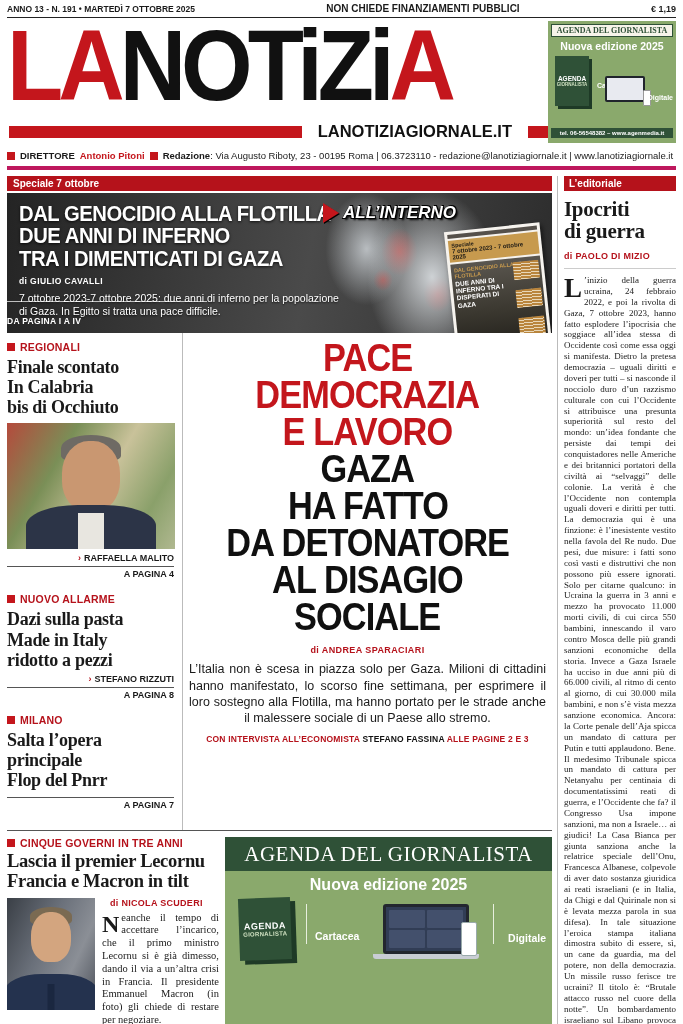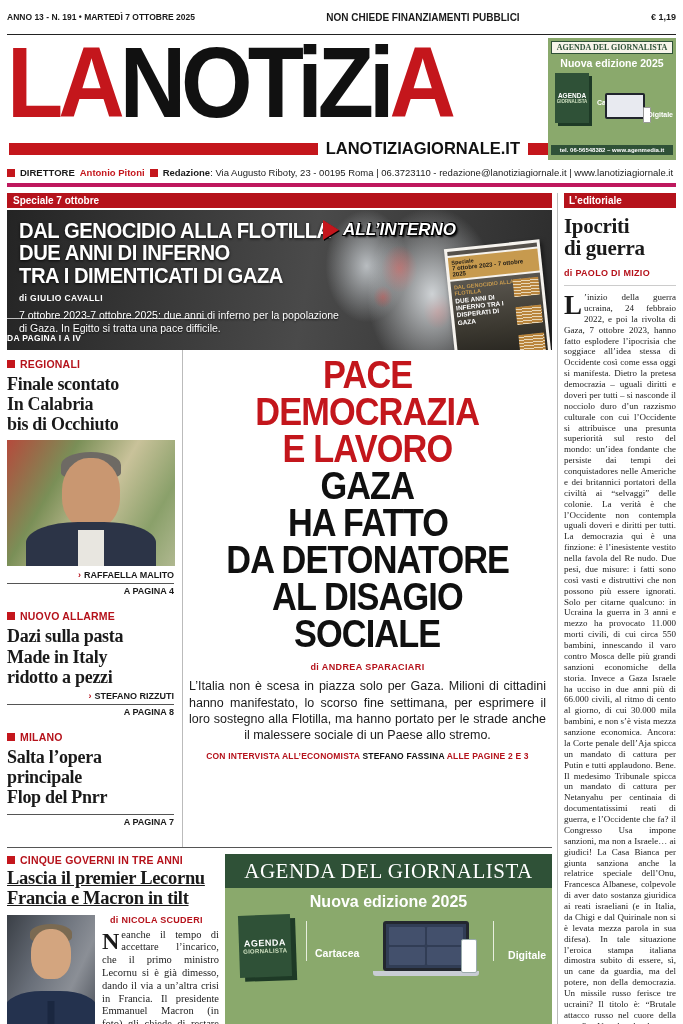--- a/index.html
+++ b/index.html
@@ -1,34 +1,34 @@
 <!DOCTYPE html>
 <html><head>
 <meta charset="utf-8">
 <style>
   * { margin:0; padding:0; box-sizing:border-box; }
   html,body { width:683px; height:1024px; background:#fff; overflow:hidden;
               font-family:"Liberation Sans", sans-serif; color:#1a1a1a; }
   .page { position:relative; width:683px; height:1024px; padding:0 7px; }
 
   
-  .topbar { display:flex; align-items:center; height:35px; font-size:8.5px; font-weight:bold; border-bottom:1px solid #222; }
+  .topbar { display:flex; align-items:center; height:18px; font-size:8.5px; font-weight:bold; border-bottom:1px solid #222; }
   .topbar .mid { flex:1; text-align:center; font-size:10px; }
   .topbar .price { font-size:9px; }
 
   
   .masthead { position:relative; height:127px; }
   .logo { position:absolute; left:0; top:-4px; width:548px; }
   .logo-text { font-size:92px; font-weight:900; letter-spacing:-5px; line-height:1.05;
                transform:scaleY(1.08); transform-origin:top left; white-space:nowrap; }
   .logo-la { color:#c4161c; } .logo-mid { color:#111; } .logo-end { color:#c4161c; }
   .site-row { position:absolute; left:2px; bottom:4px; width:545px; display:flex; align-items:center; }
   .site-bar { background:#c4161c; height:12px; flex:1; }
   .site-stub { background:#c4161c; height:12px; width:26px; }
-  .site-row .site { font-weight:900; font-size:16.5px; letter-spacing:0; padding:0 8px; color:#111; }
+  .site-row .site { font-weight:900; font-size:16.5px; letter-spacing:0; padding:0 16px; color:#111; }
 
   
   .ad-top { position:absolute; right:0; top:3px; width:128px; height:122px; background:#8aa96c; padding:3px; }
   .ad-top-head { background:#f7f4ea; border:1px solid #2f5137; color:#2f5137; text-align:center;
                  font-family:"Liberation Serif", serif; font-size:8px; font-weight:bold; padding:1px 0; }
   .ad-top-sub { color:#fff; font-weight:bold; text-align:center; font-size:10.5px; margin:3px 0 2px; }
   .ad-top-body { position:relative; height:72px; }
   .mini-book { position:absolute; left:4px; top:2px; width:34px; height:50px; background:#2f5137;
                box-shadow:3px 3px 0 #1e3a26; display:flex; flex-direction:column; justify-content:center; }
   .mini-book .b1 { color:#fff; font-size:6.5px; font-weight:bold; text-align:center; line-height:1.1; }
@@ -118,21 +118,21 @@
   .center-byline { color:#b5121b; font-weight:bold; font-size:9px; margin:10px 0 6px; letter-spacing:.4px; }
   .standfirst { font-size:12.5px; line-height:1.3; text-align:justify; text-align-last:center; padding:0 6px; }
   .center-kicker { font-size:8.5px; font-weight:bold; margin-top:8px; letter-spacing:.2px; }
   .center-kicker .r { color:#b5121b; } .center-kicker .b { color:#111; }
 
   
   .bottom { display:flex; padding-top:6px; }
   .fr-art { width:212px; flex:none; }
   .fr-art .sec { margin-bottom:2px; }
   .fr-title { font-family:"Liberation Serif", serif; font-weight:bold; font-size:18.5px; line-height:1.1;
-              white-space:pre-line; letter-spacing:-.3px;text-decoration:underline; }
+              white-space:pre-line; letter-spacing:-.3px; }
   .fr-row { display:flex; gap:7px; margin-top:6px; }
   .fr-photo { position:relative; width:88px; height:112px; flex:none; overflow:hidden;
               background:linear-gradient(115deg,#3a3f46 0%,#6a707a 40%,#8b8f96 70%,#4a4f58 100%); }
   .fr-photo .head { position:absolute; left:50%; top:14px; transform:translateX(-50%); width:40px; height:50px;
                     background:#d3a57f; border-radius:46% 46% 42% 42%; }
   .fr-photo .hair { position:absolute; left:50%; top:9px; transform:translateX(-50%); width:42px; height:18px;
                     background:#7a6a52; border-radius:50% 50% 25% 25%; }
   .fr-photo .suit { position:absolute; left:50%; bottom:-6px; transform:translateX(-50%); width:92px; height:42px;
                     background:#24324e; border-radius:40% 40% 0 0; }
   .fr-photo .tie { position:absolute; left:50%; bottom:0; transform:translateX(-50%); width:7px; height:26px; background:#1a2740; }

